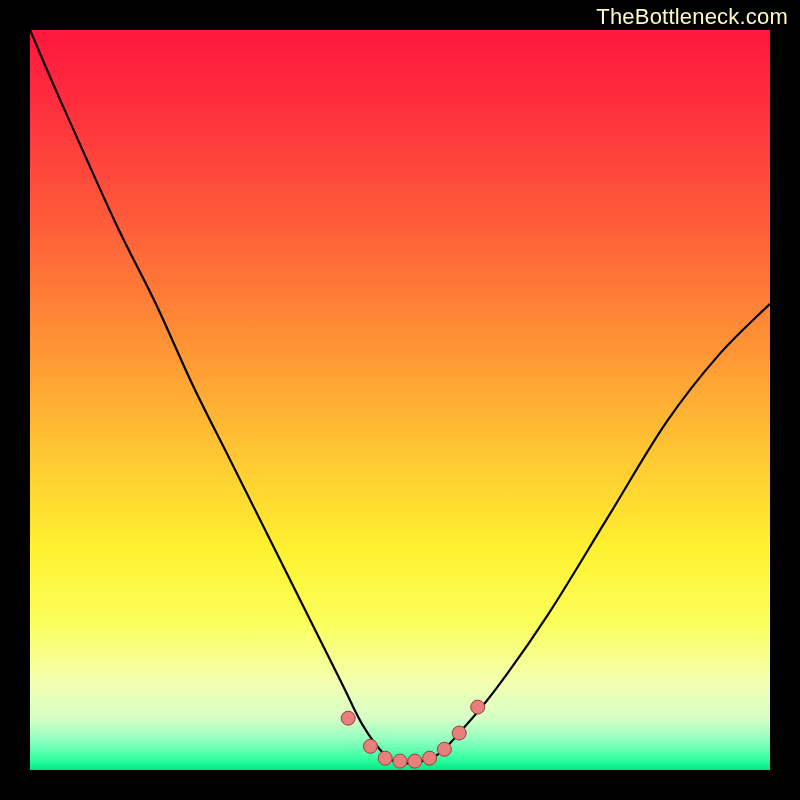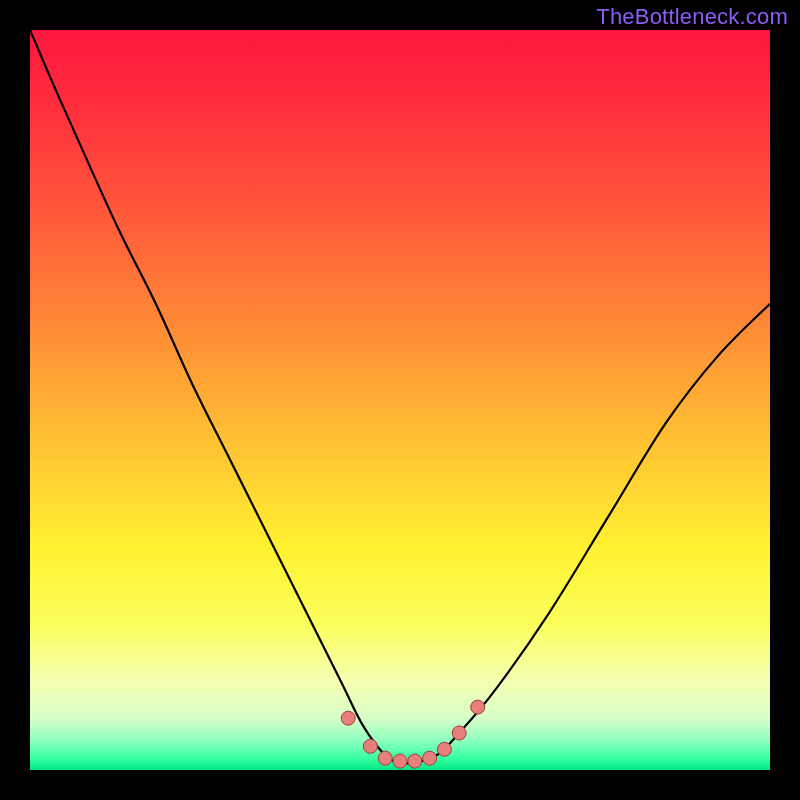--- a/index.html
+++ b/index.html
@@ -16,21 +16,21 @@
     left: 0;
     top: 0;
     width: 800px;
     height: 800px;
     background: #000;
   }
   .watermark {
     position: absolute;
     top: 4px;
     right: 12px;
-    color: #8b5cf6;
+    color: #fef9c3;
     font-size: 22px;
     font-weight: 400;
     letter-spacing: 0.2px;
     z-index: 10;
   }
   .plot-area {
     position: absolute;
     left: 30px;
     top: 30px;
     width: 740px;

